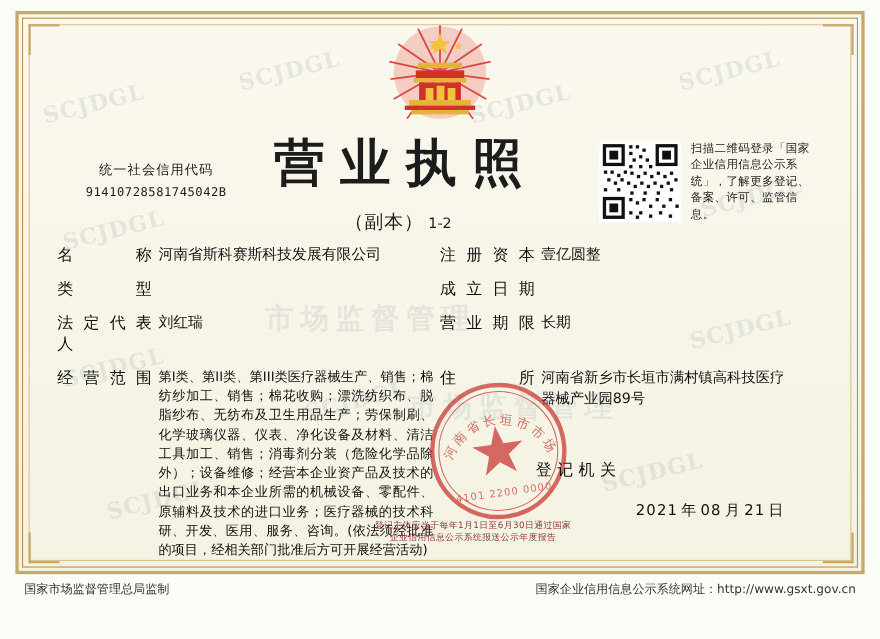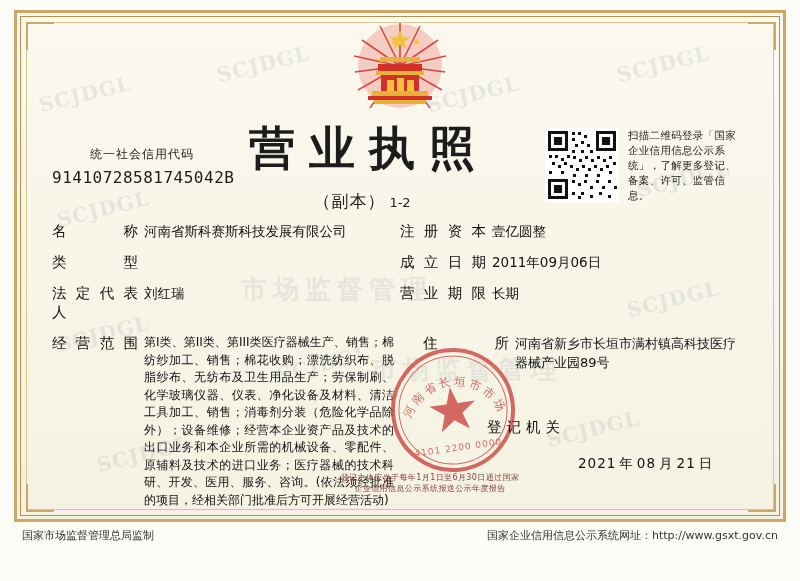--- a/index.html
+++ b/index.html
@@ -142,21 +142,21 @@
     width: 180px;
     text-align: center;
   }
   .credit-label {
     font-size: 12px;
     color: #1c1c1c;
     letter-spacing: 1px;
   }
   .credit-value {
     margin-top: 5px;
-    font-size: 16px;
+    font-size: 11px;
     color: #1c1c1c;
     letter-spacing: 0.5px;
     font-family: "DejaVu Sans Mono", "Liberation Mono", monospace;
   }
 
   
   .qr-wrap {
     position: absolute;
     left: 545px;
     top: 128px;
@@ -238,21 +238,20 @@
     width: 250px;
     font-size: 12px;
     line-height: 17.5px;
     color: #111;
     text-align: justify;
   }
   .right-col-stack {
     position: relative;
     width: 340px;
     flex: 0 0 340px;
-    margin-left: 23px;
   }
 
   
   .addr-val {
     width: 230px;
     font-size: 13px;
     line-height: 19px;
     color: #111;
   }
 
@@ -492,21 +491,20 @@
         <div class="val-r">壹亿圆整</div>
       </div>
     </div>
 
     <div class="row">
       <div class="col-left">
         <div class="lbl">类型</div>
       </div>
       <div class="col-right">
         <div class="lbl-r">成立日期</div>
-        <div class="val-r">2011年09月06日</div>
       </div>
     </div>
 
     <div class="row">
       <div class="col-left">
         <div class="lbl">法定代表人</div>
         <div class="val">刘红瑞</div>
       </div>
       <div class="col-right">
         <div class="lbl-r">营业期限</div>

